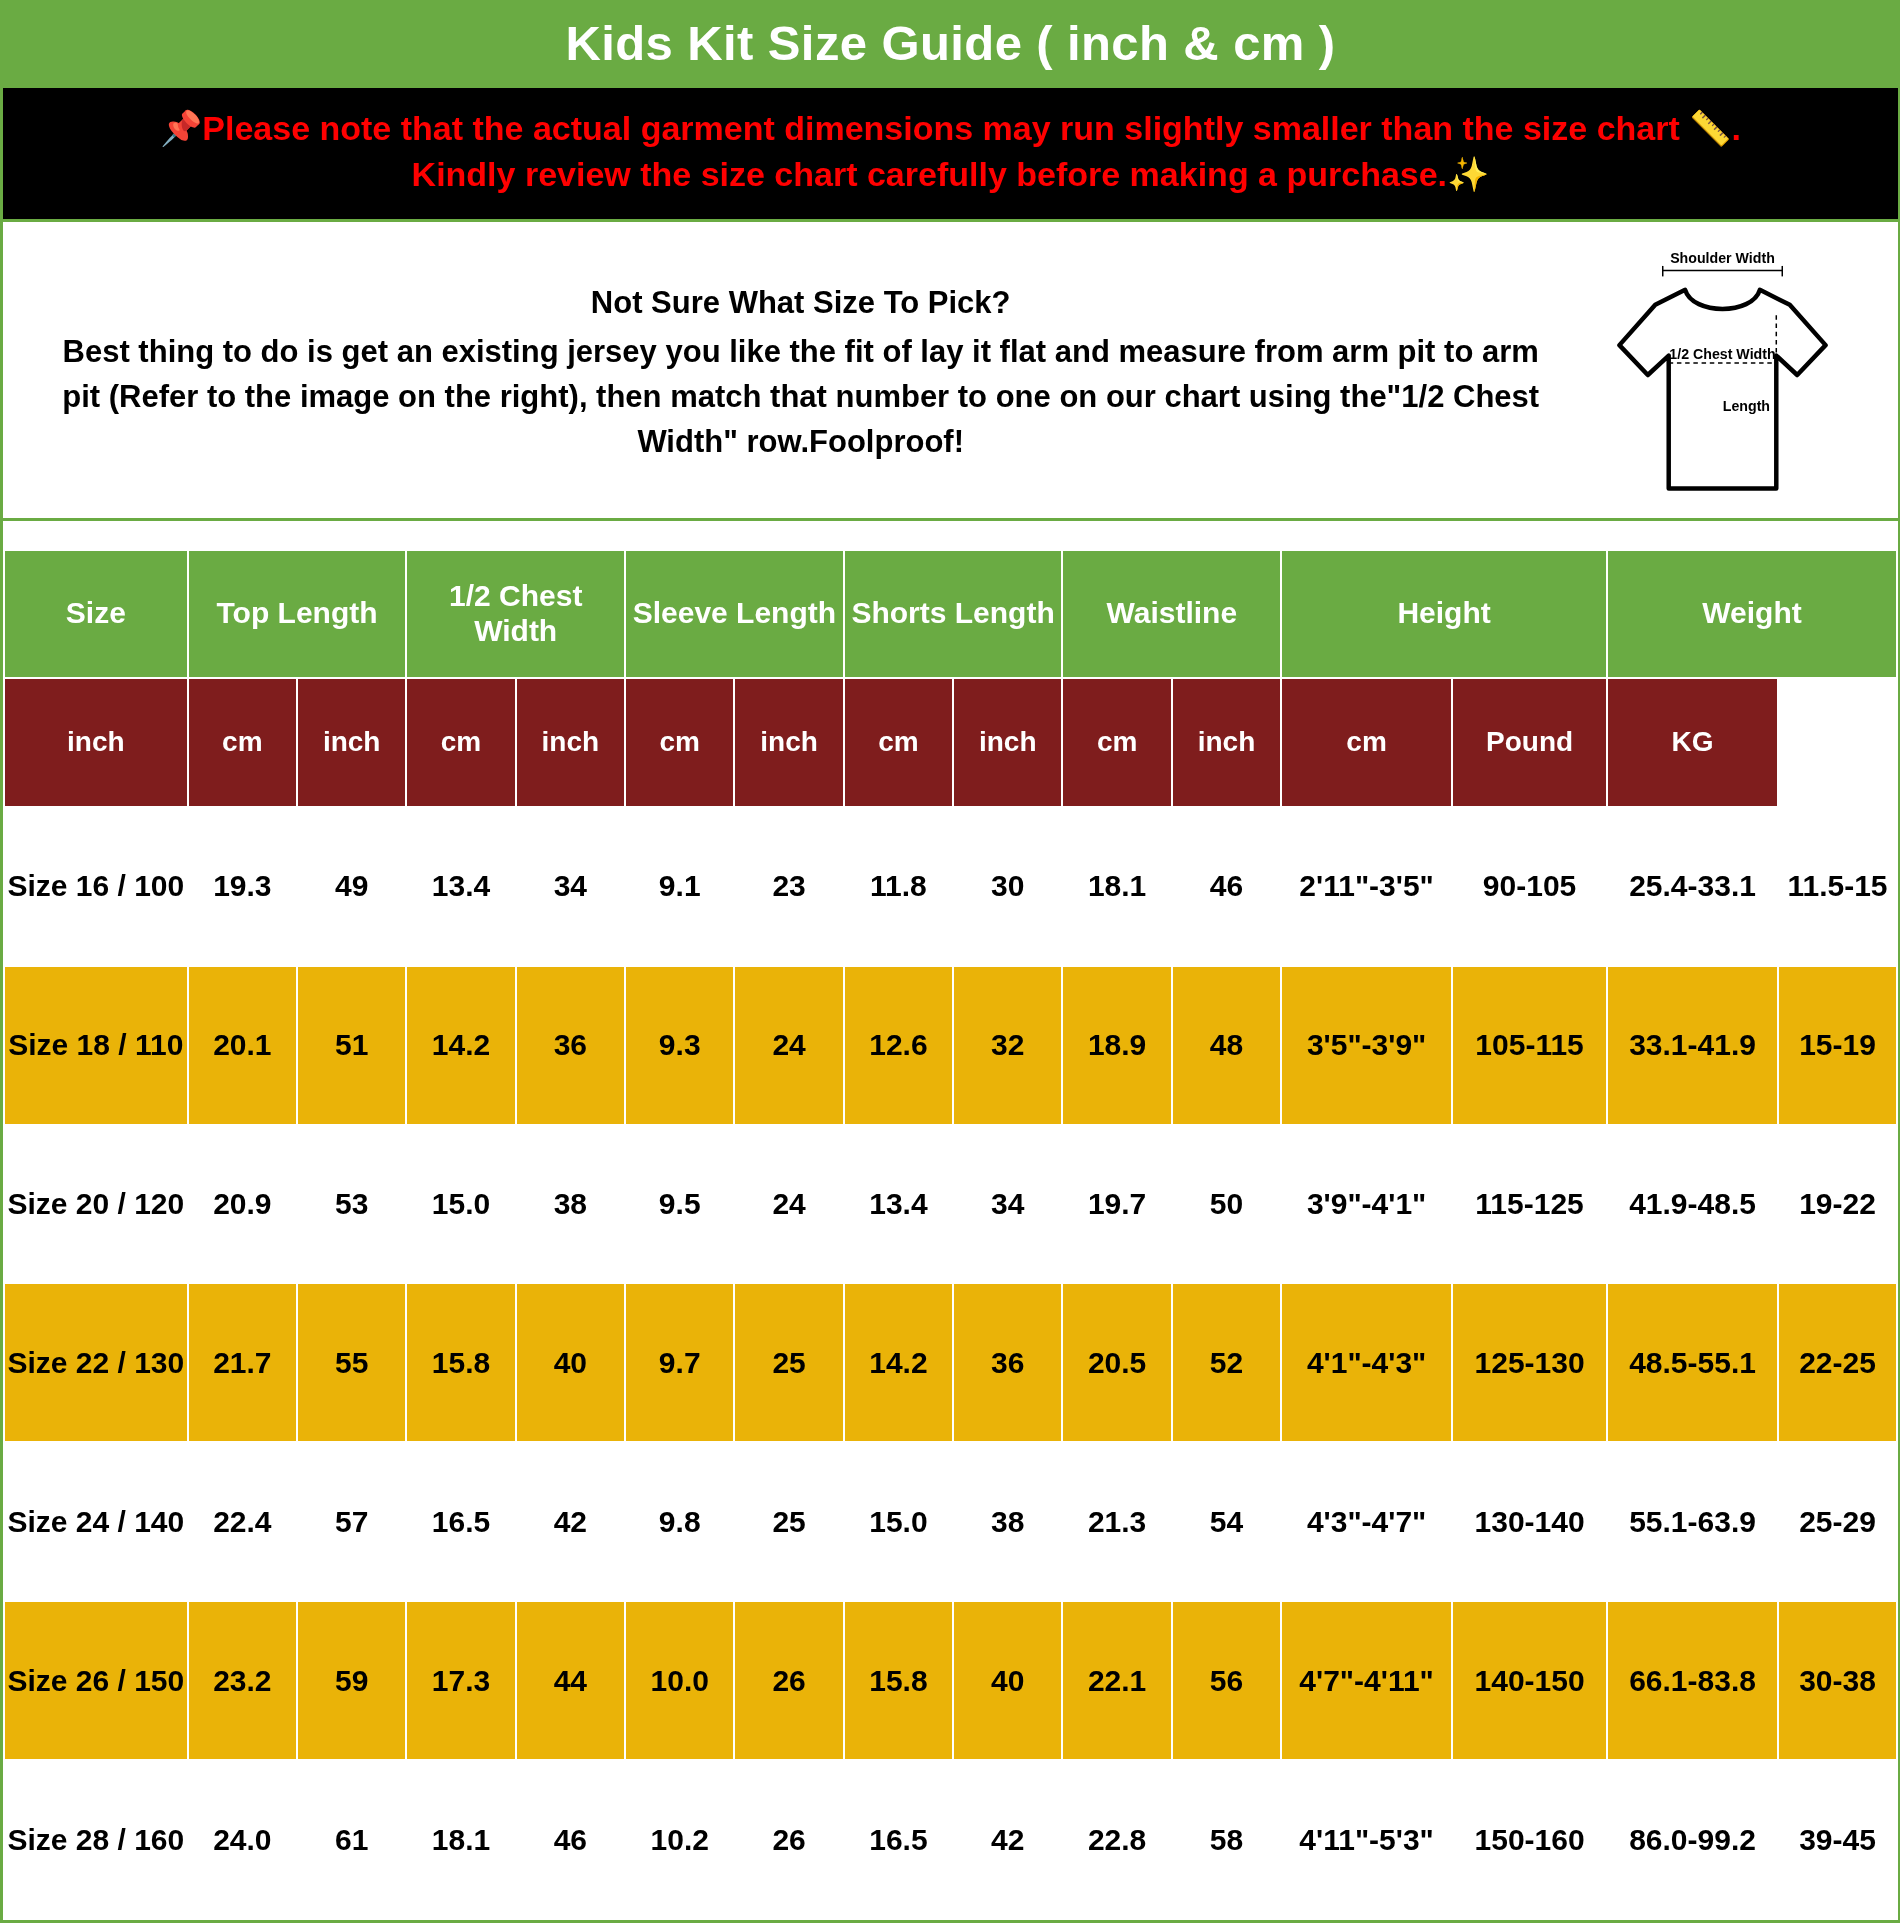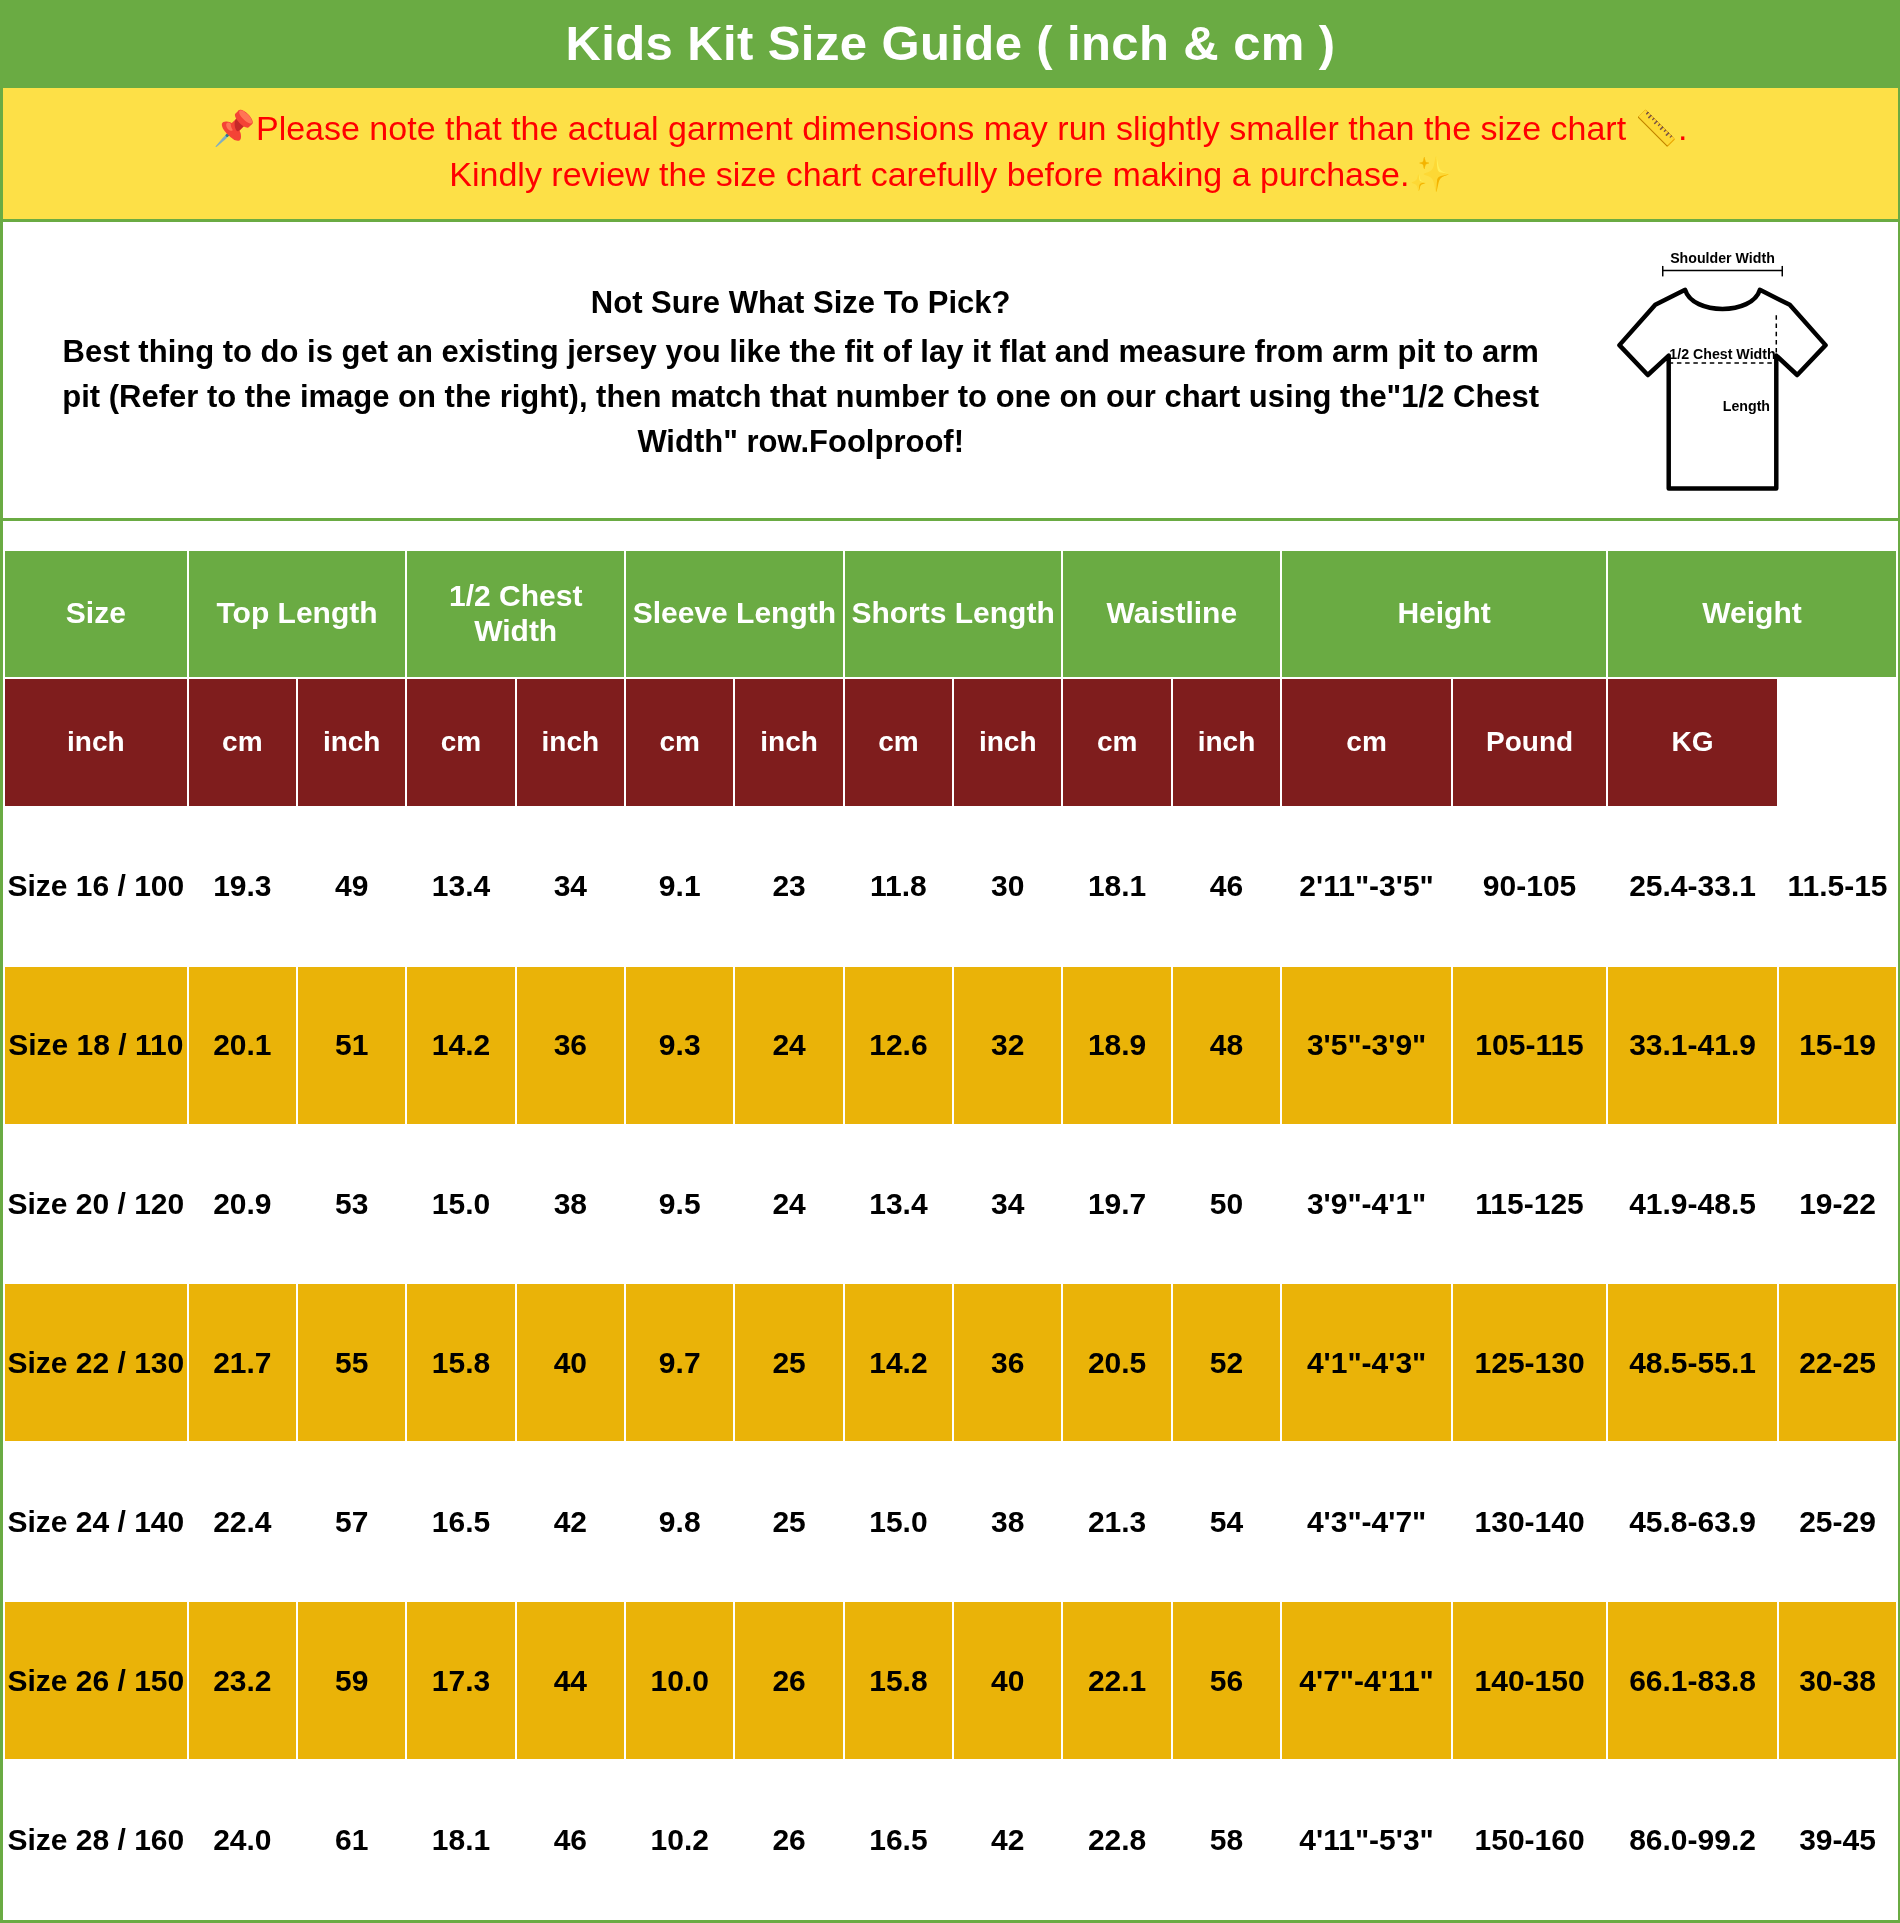--- a/index.html
+++ b/index.html
@@ -29,24 +29,24 @@
     color: #ffffff;
     text-align: center;
     font-size: 49px;
     font-weight: bold;
     letter-spacing: 0.4px;
     padding: 16.4px 0 19.4px 0;
     line-height: 1.0;
   }
   
   .notice {
-    background: #fde047;
+    background: #000000;
     color: #ff0000;
     text-align: center;
-    font-weight: normal;
+    font-weight: bold;
     font-size: 34px;
     line-height: 1.35;
     padding: 18px 22.4px 21px 22.4px;
     border-bottom: 3px solid #6aab43;
   }
   
   .info {
     display: flex;
     align-items: center;
     padding: 18px 15px 12px 15px;
@@ -293,21 +293,21 @@
         <td>16.5</td>
         <td>42</td>
         <td>9.8</td>
         <td>25</td>
         <td>15.0</td>
         <td>38</td>
         <td>21.3</td>
         <td>54</td>
         <td>4'3"-4'7"</td>
         <td>130-140</td>
-        <td>45.8-63.9</td>
+        <td>55.1-63.9</td>
         <td>25-29</td>
       </tr>
       <tr class="alt">
         <td class="size-cell">Size 26 / 150</td>
         <td>23.2</td>
         <td>59</td>
         <td>17.3</td>
         <td>44</td>
         <td>10.0</td>
         <td>26</td>

